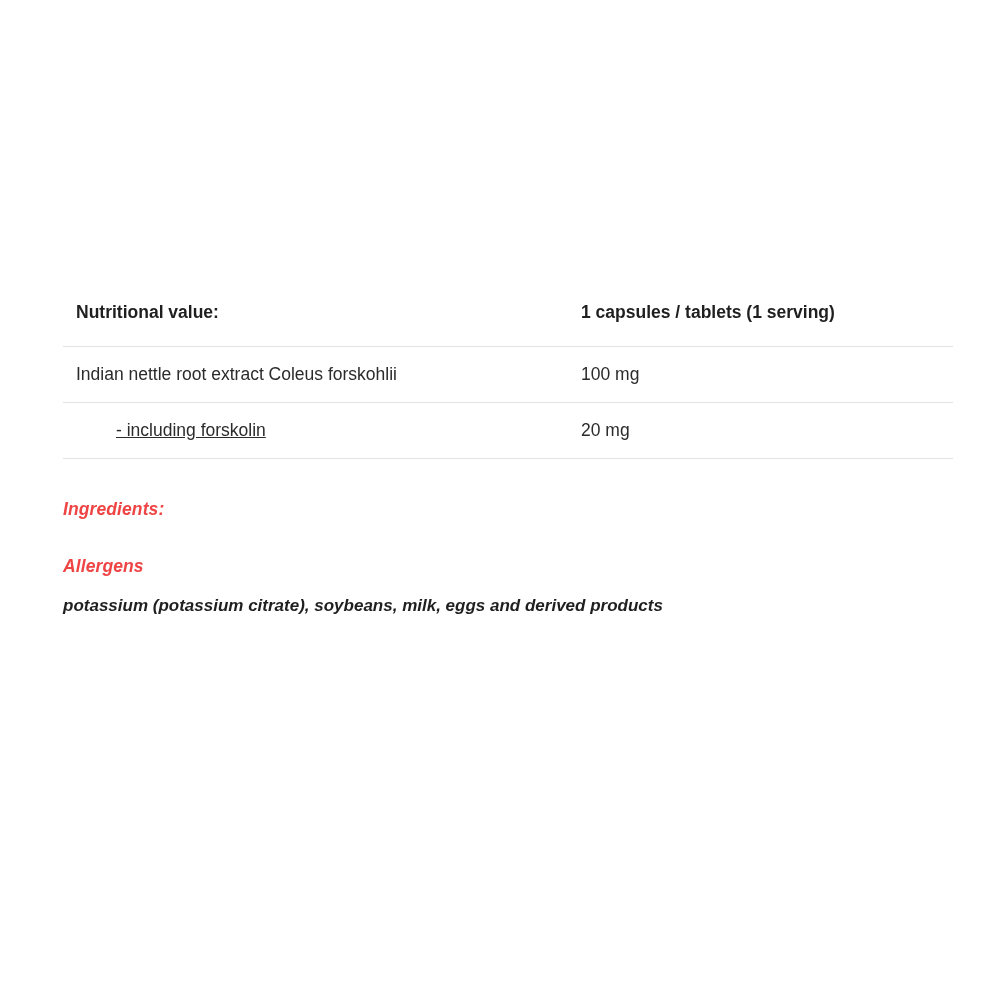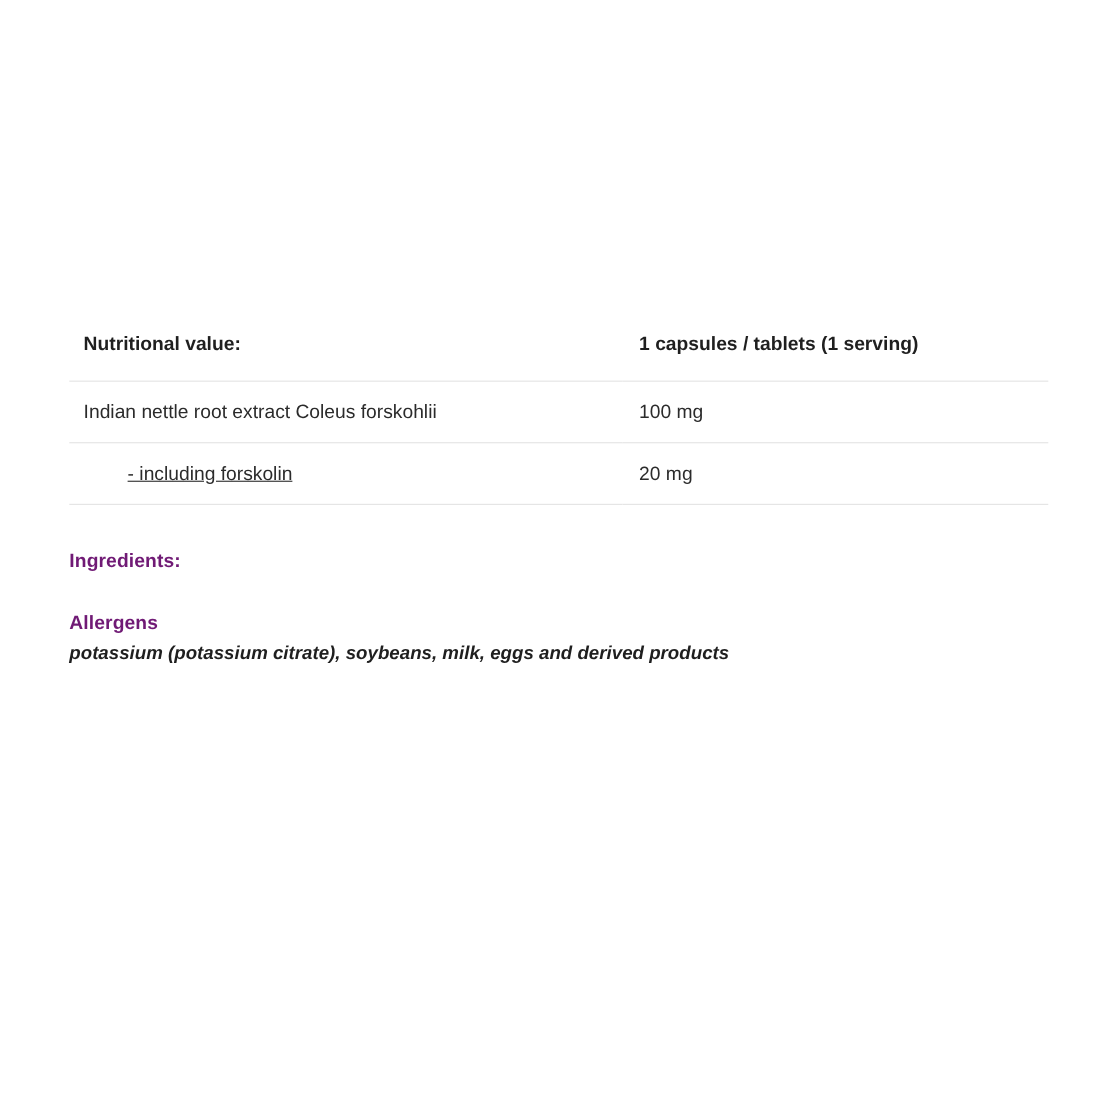--- a/index.html
+++ b/index.html
@@ -74,36 +74,37 @@
     text-decoration: underline;
   }
 
   
   .section {
     margin-top: 40px;
   }
   .section-title {
     font-size: 17.5px;
     font-weight: bold;
-    color: #701a75;
+    color: #ef4444;
     margin: 0 0 19px 0;
     letter-spacing: 0.1px;
+    font-style: italic;
   }
   .section-body {
     font-size: 17px;
     line-height: 31px;
     color: #2b2b2b;
     margin: 0;
     max-width: 880px;
   }
   .allergens-section {
     margin-top: 36px;
   }
   .allergens-title {
-    margin-bottom: 3px;
+    margin-bottom: 15px;
   }
   .allergens-body {
     font-size: 17px;
     font-weight: bold;
     font-style: italic;
     color: #1f1f1f;
     line-height: 28px;
     margin: 0;
   }
 </style>

